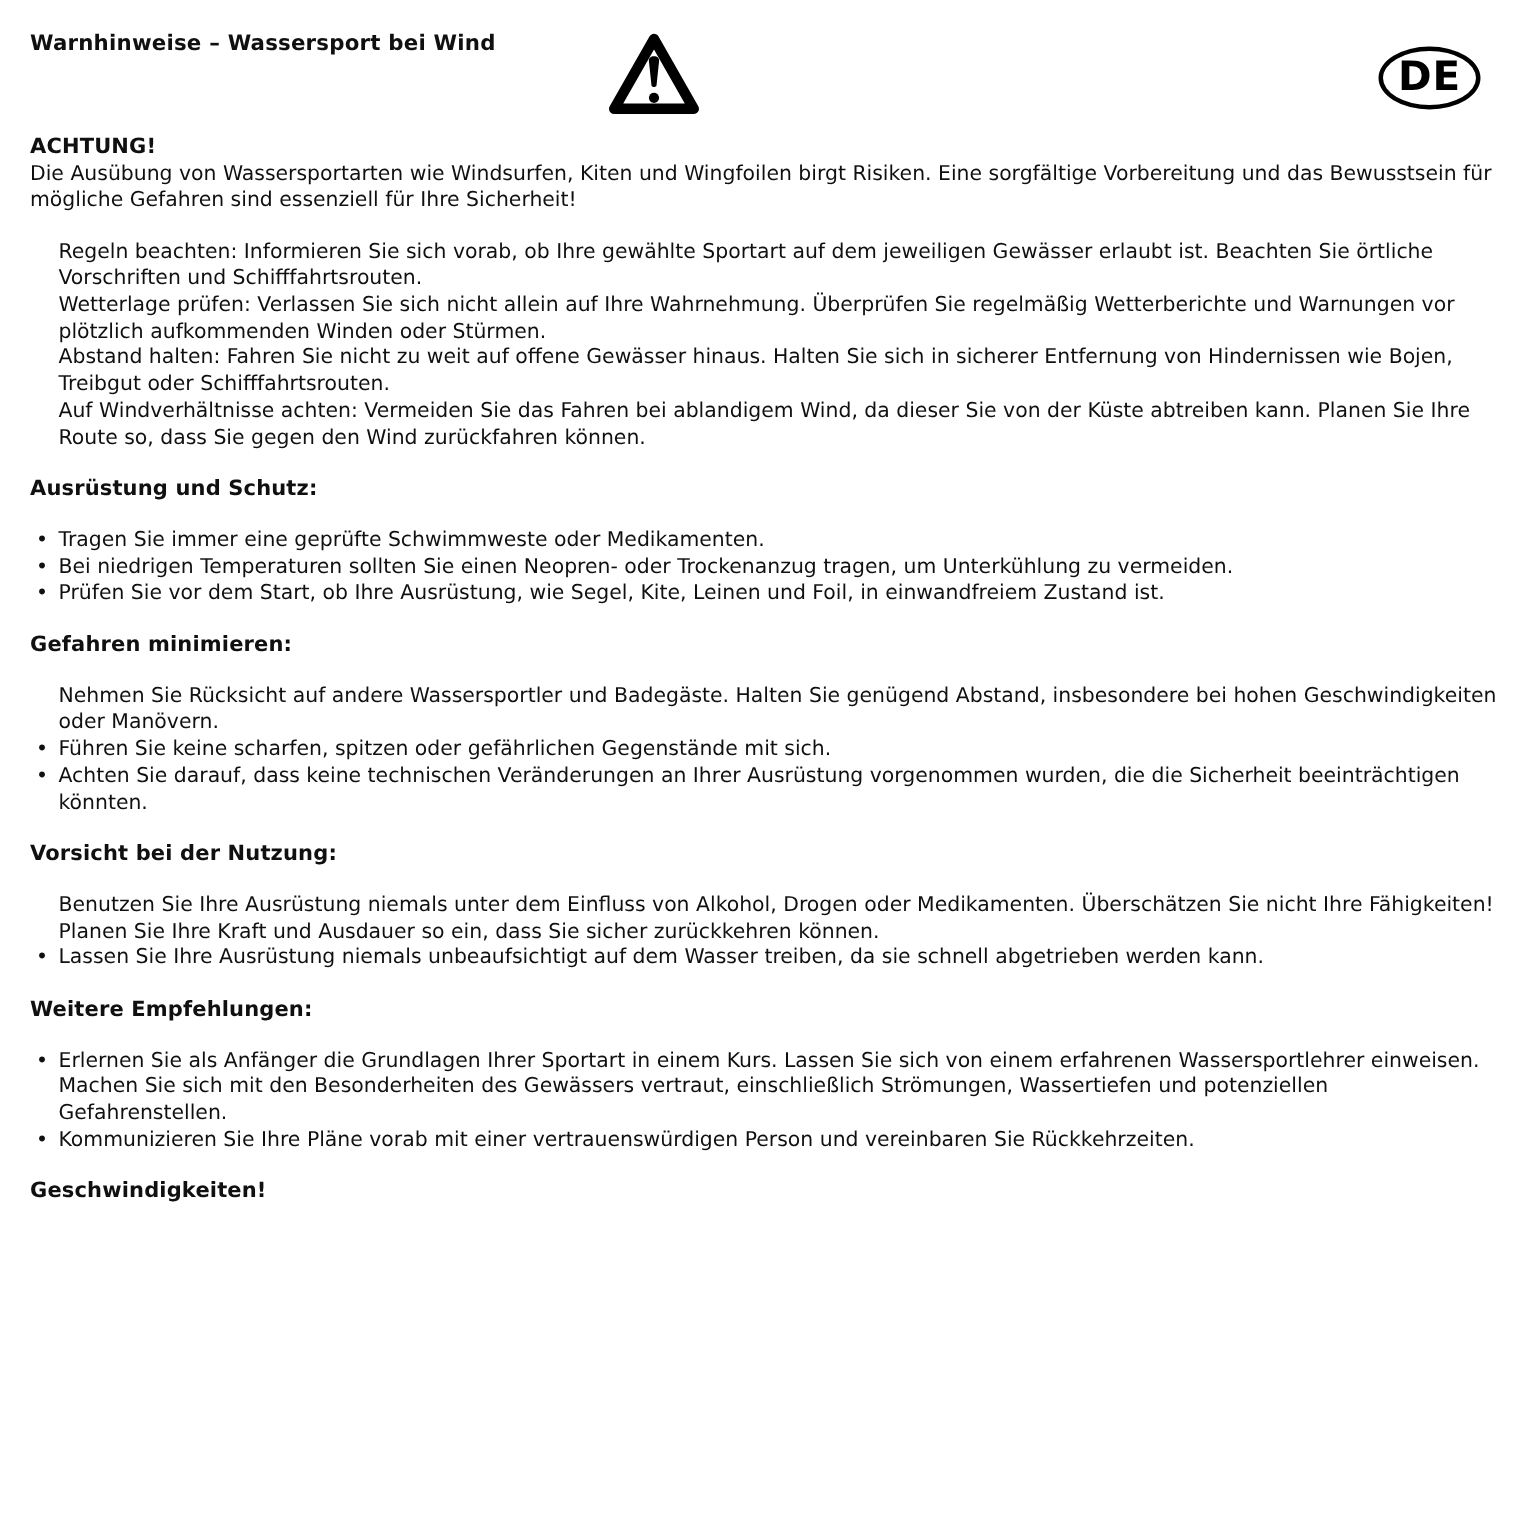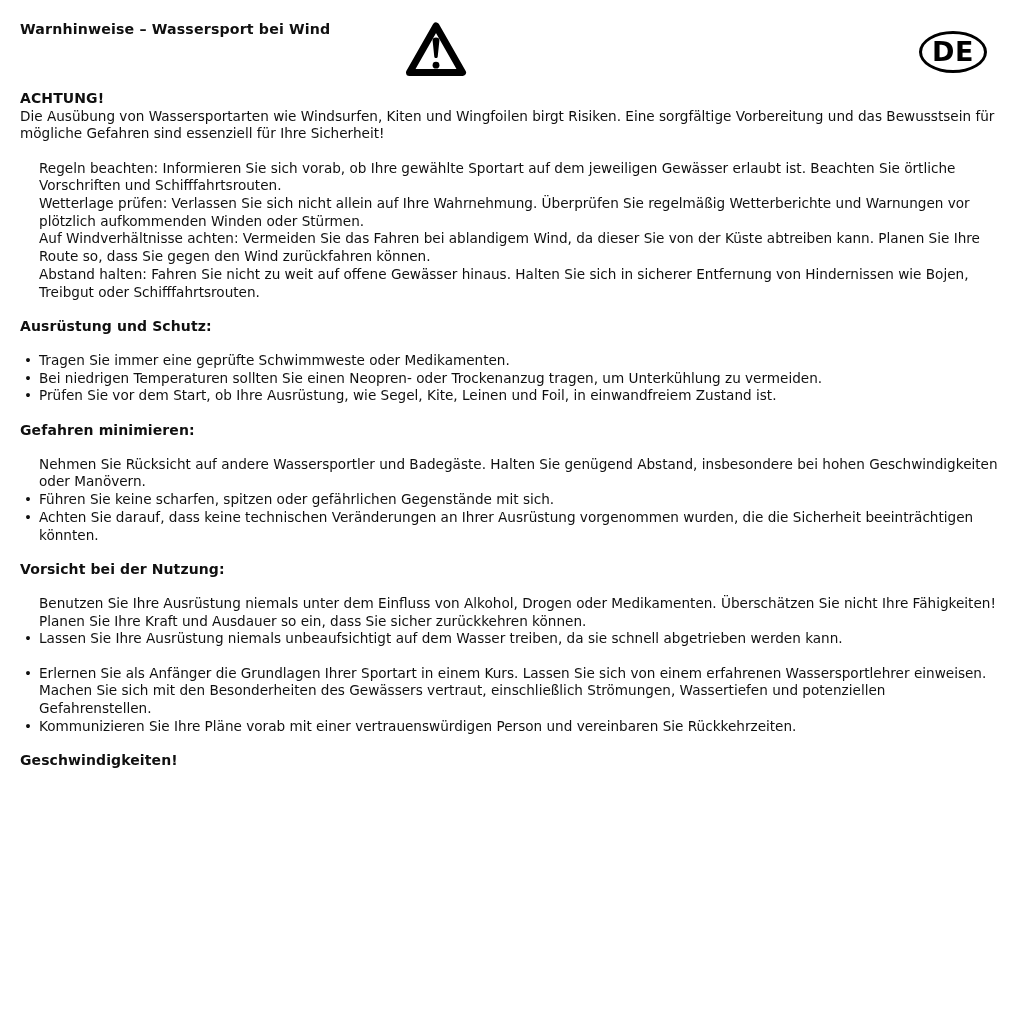--- a/index.html
+++ b/index.html
@@ -63,41 +63,42 @@
   </div>
 
   <div id="sections">
       <section class="section tight">
         <h2>ACHTUNG!</h2>
         <div class="block flush"><span>Die Ausübung von Wassersportarten wie Windsurfen, Kiten und Wingfoilen birgt Risiken. Eine sorgfältige Vorbereitung und das Bewusstsein für mögliche Gefahren sind essenziell für Ihre Sicherheit!</span></div>
       </section>
       <section class="section">
         <div class="block indent"><span>Regeln beachten: Informieren Sie sich vorab, ob Ihre gewählte Sportart auf dem jeweiligen Gewässer erlaubt ist. Beachten Sie örtliche Vorschriften und Schifffahrtsrouten.</span></div>
         <div class="block indent"><span>Wetterlage prüfen: Verlassen Sie sich nicht allein auf Ihre Wahrnehmung. Überprüfen Sie regelmäßig Wetterberichte und Warnungen vor plötzlich aufkommenden Winden oder Stürmen.</span></div>
+        <div class="block indent"><span>Abstand halten: Fahren Sie nicht zu weit auf offene Gewässer hinaus. Halten Sie sich in sicherer Entfernung von Hindernissen wie Bojen, Treibgut oder Schifffahrtsrouten.</span></div>
         <div class="block indent"><span>Auf Windverhältnisse achten: Vermeiden Sie das Fahren bei ablandigem Wind, da dieser Sie von der Küste abtreiben kann. Planen Sie Ihre Route so, dass Sie gegen den Wind zurückfahren können.</span></div>
-        <div class="block indent"><span>Abstand halten: Fahren Sie nicht zu weit auf offene Gewässer hinaus. Halten Sie sich in sicherer Entfernung von Hindernissen wie Bojen, Treibgut oder Schifffahrtsrouten.</span></div>
       </section>
       <section class="section">
         <h2>Ausrüstung und Schutz:</h2>
         <div class="block bullet"><span class="dot">•</span><span>Tragen Sie immer eine geprüfte Schwimmweste oder Medikamenten.</span></div>
         <div class="block bullet"><span class="dot">•</span><span>Bei niedrigen Temperaturen sollten Sie einen Neopren- oder Trockenanzug tragen, um Unterkühlung zu vermeiden.</span></div>
         <div class="block bullet"><span class="dot">•</span><span>Prüfen Sie vor dem Start, ob Ihre Ausrüstung, wie Segel, Kite, Leinen und Foil, in einwandfreiem Zustand ist.</span></div>
       </section>
       <section class="section">
         <h2>Gefahren minimieren:</h2>
         <div class="block indent"><span>Nehmen Sie Rücksicht auf andere Wassersportler und Badegäste. Halten Sie genügend Abstand, insbesondere bei hohen Geschwindigkeiten oder Manövern.</span></div>
         <div class="block bullet"><span class="dot">•</span><span>Führen Sie keine scharfen, spitzen oder gefährlichen Gegenstände mit sich.</span></div>
         <div class="block bullet"><span class="dot">•</span><span>Achten Sie darauf, dass keine technischen Veränderungen an Ihrer Ausrüstung vorgenommen wurden, die die Sicherheit beeinträchtigen könnten.</span></div>
       </section>
       <section class="section">
         <h2>Vorsicht bei der Nutzung:</h2>
         <div class="block indent"><span>Benutzen Sie Ihre Ausrüstung niemals unter dem Einfluss von Alkohol, Drogen oder Medikamenten. Überschätzen Sie nicht Ihre Fähigkeiten! Planen Sie Ihre Kraft und Ausdauer so ein, dass Sie sicher zurückkehren können.</span></div>
         <div class="block bullet"><span class="dot">•</span><span>Lassen Sie Ihre Ausrüstung niemals unbeaufsichtigt auf dem Wasser treiben, da sie schnell abgetrieben werden kann.</span></div>
       </section>
       <section class="section">
+        <h2>Weitere Empfehlungen:</h2>
         <div class="block bullet"><span class="dot">•</span><span>Erlernen Sie als Anfänger die Grundlagen Ihrer Sportart in einem Kurs. Lassen Sie sich von einem erfahrenen Wassersportlehrer einweisen.</span></div>
         <div class="block indent"><span>Machen Sie sich mit den Besonderheiten des Gewässers vertraut, einschließlich Strömungen, Wassertiefen und potenziellen Gefahrenstellen.</span></div>
         <div class="block bullet"><span class="dot">•</span><span>Kommunizieren Sie Ihre Pläne vorab mit einer vertrauenswürdigen Person und vereinbaren Sie Rückkehrzeiten.</span></div>
       </section>
       <section class="section tight">
         <h2>Geschwindigkeiten!</h2>
       </section>
     </div>
 
 </div>

